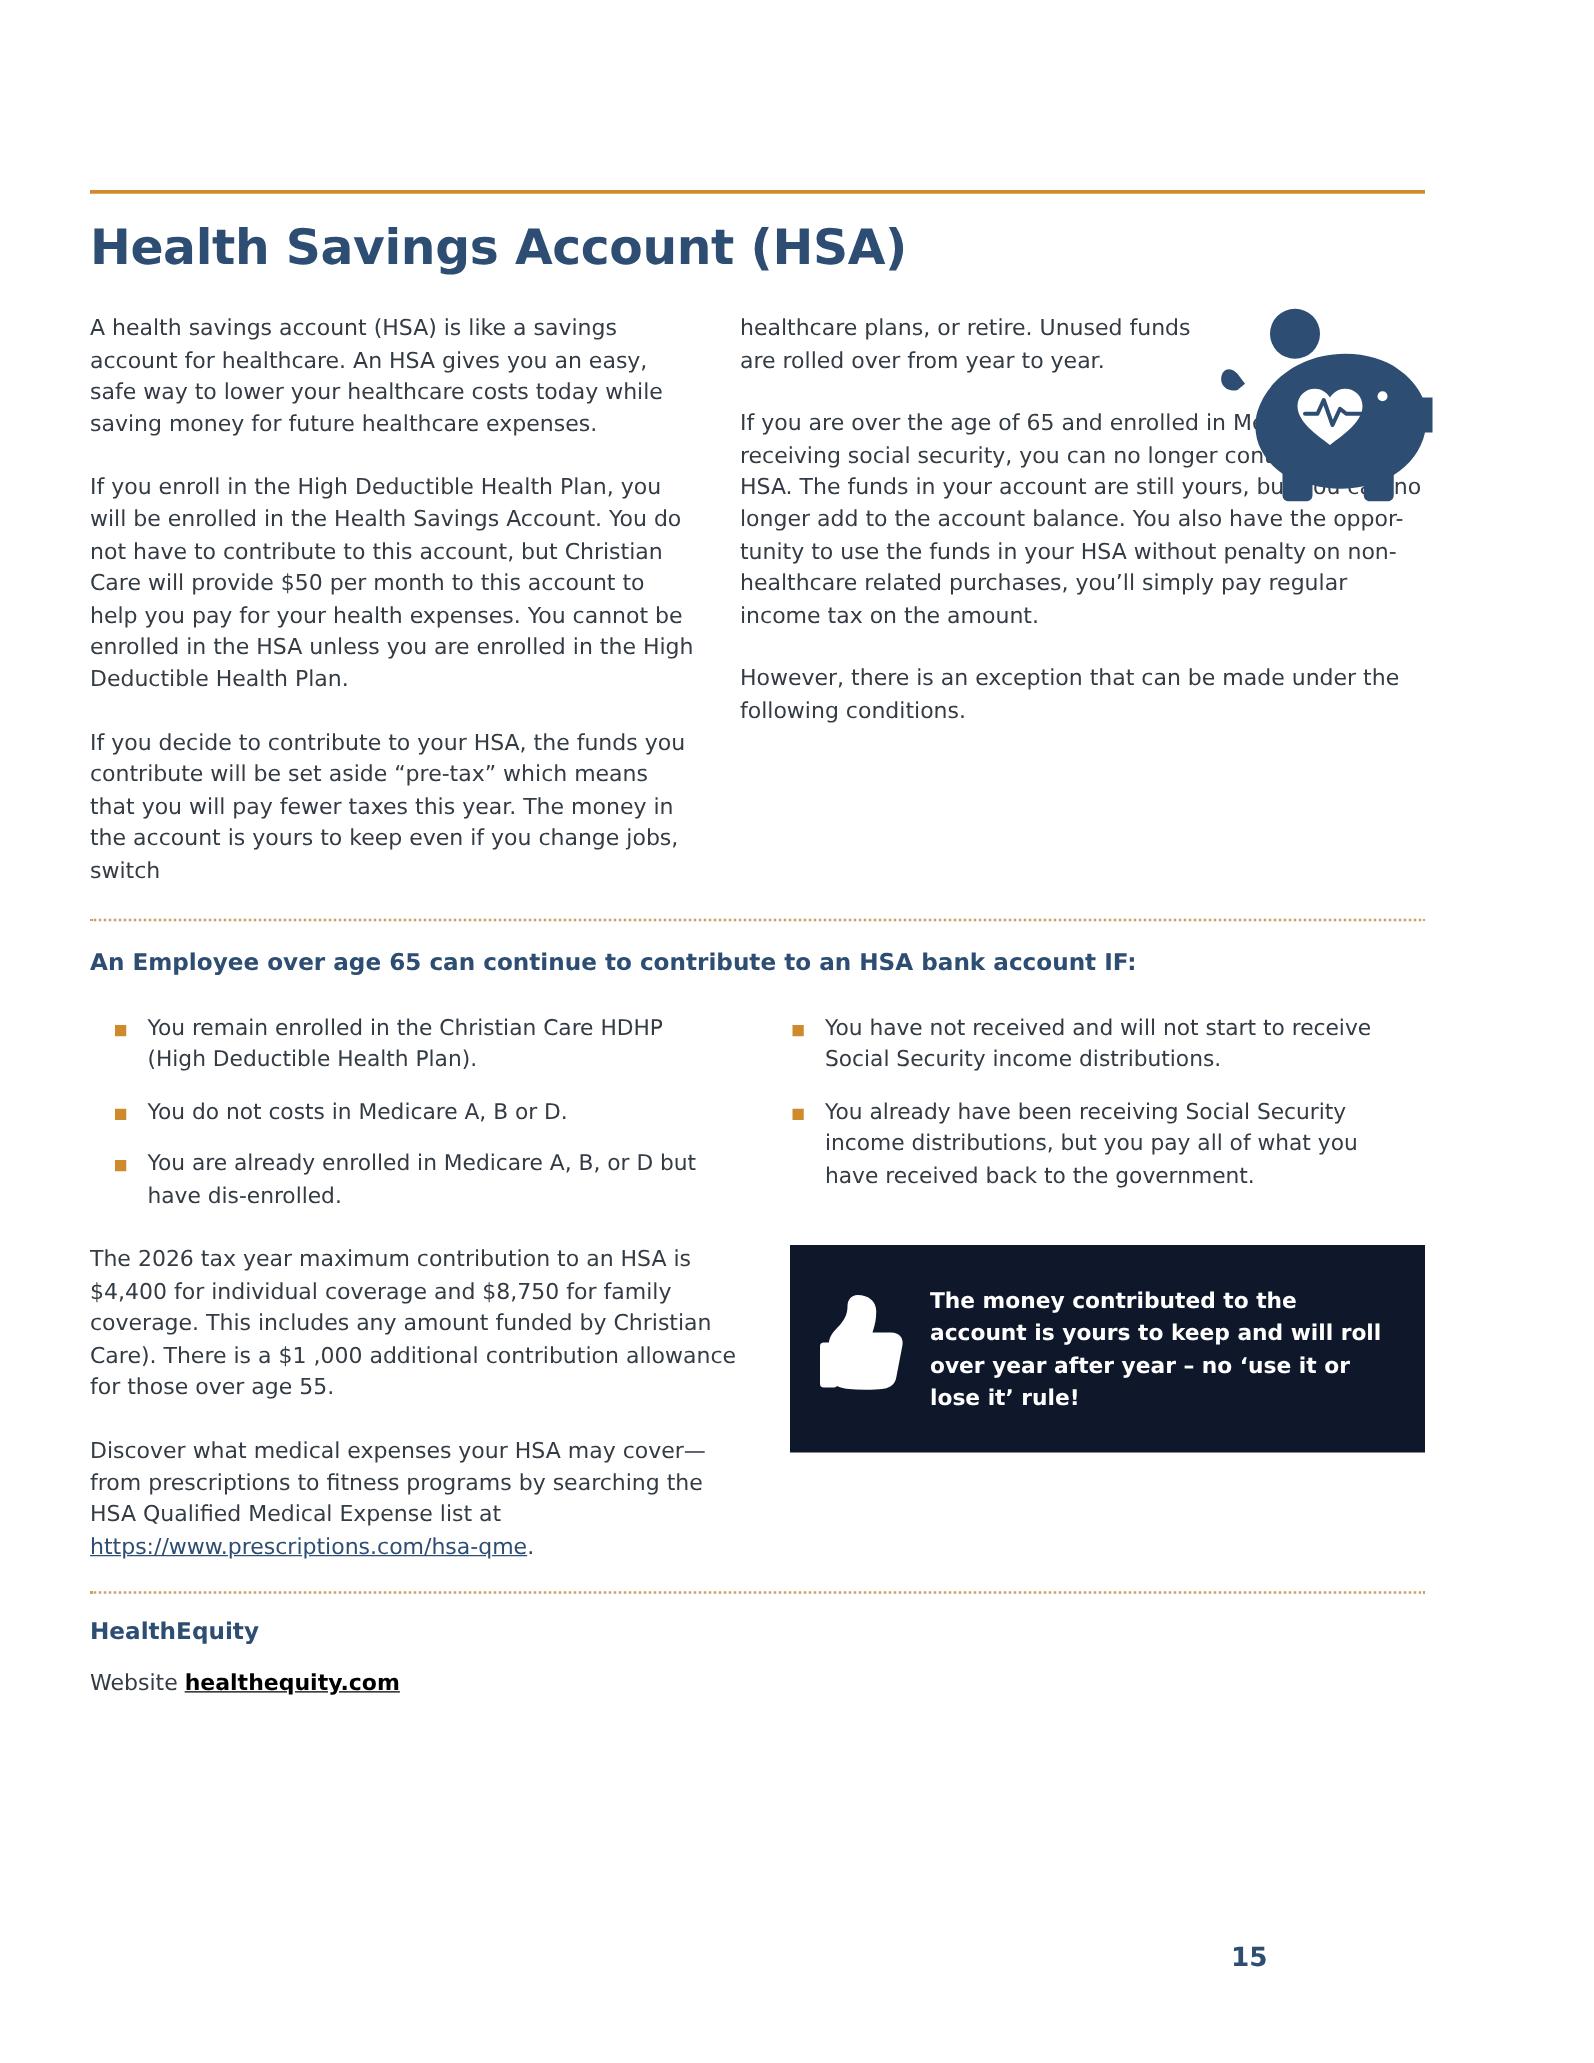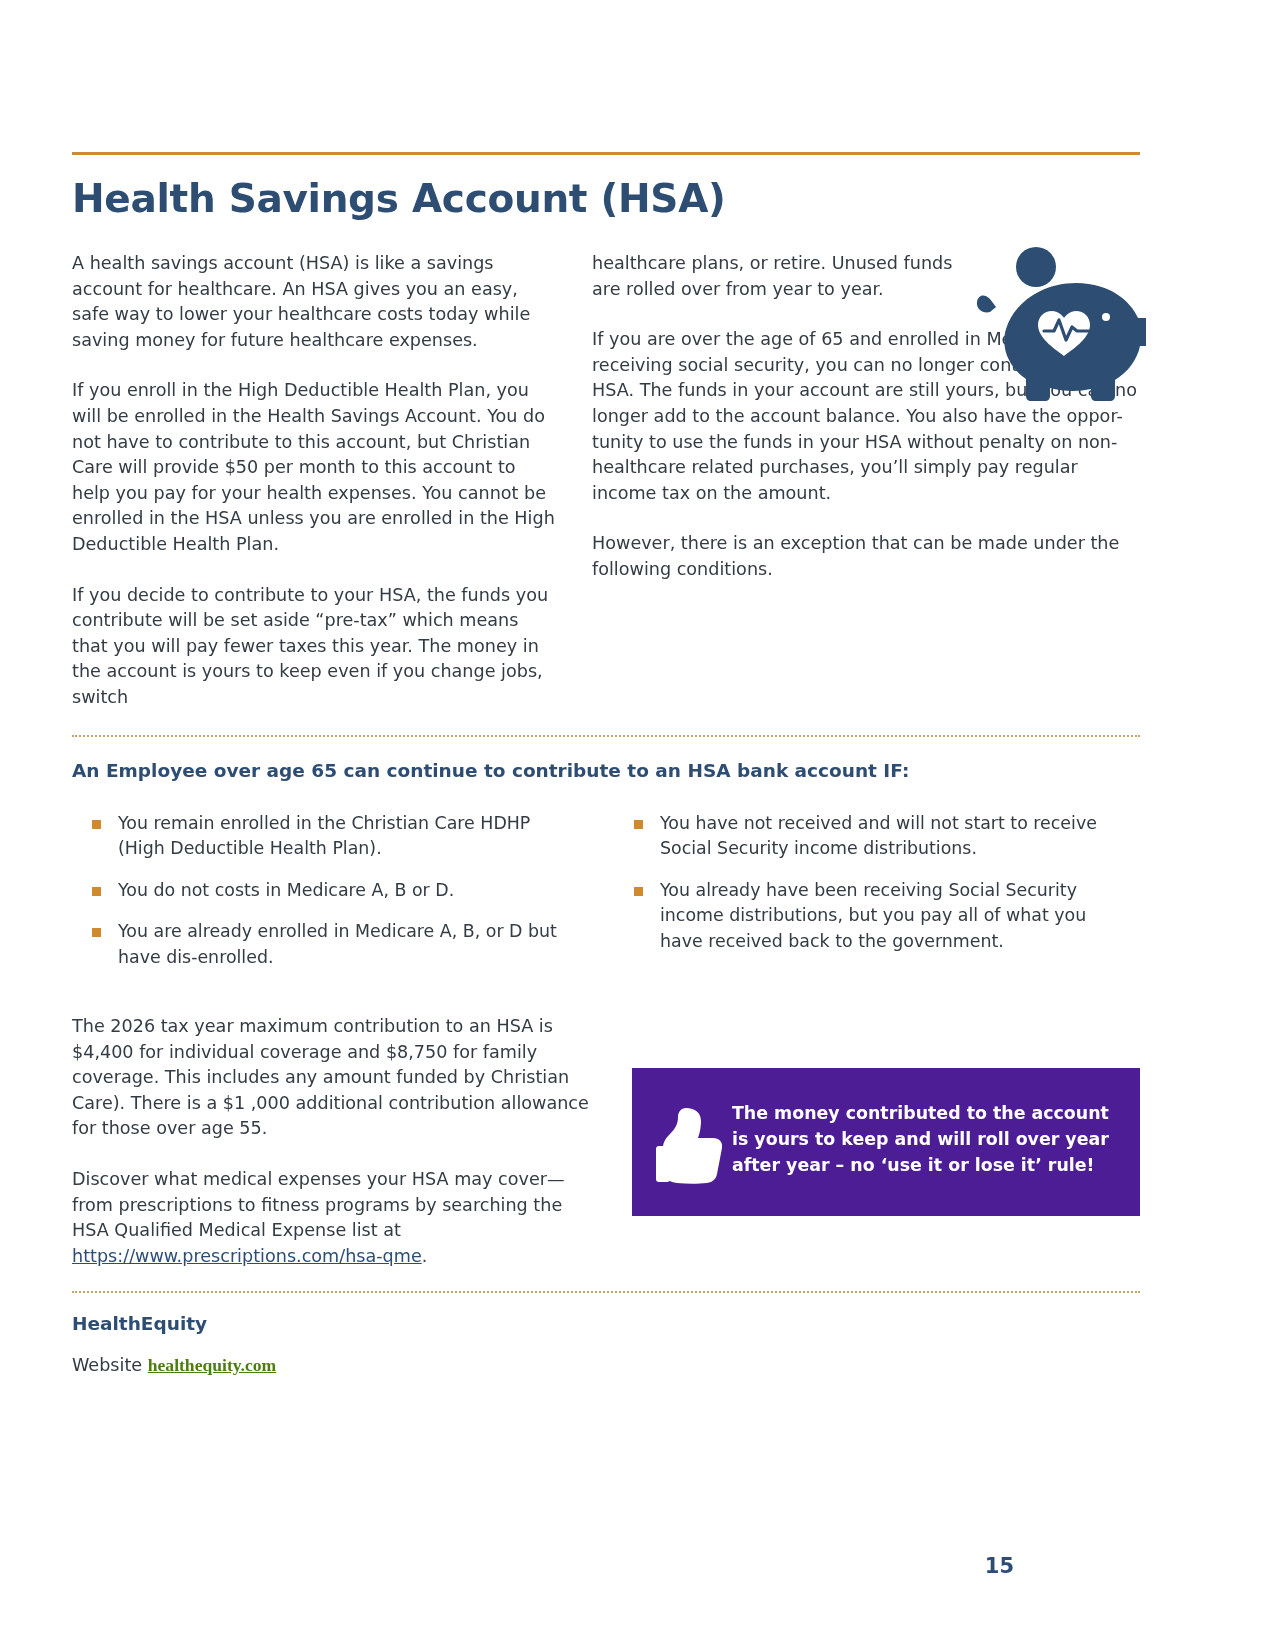--- a/index.html
+++ b/index.html
@@ -111,32 +111,31 @@
     position: absolute;
     left: 0;
     top: 9px;
     width: 9px;
     height: 9px;
     background: #d08a2e;
     display: block;
   }
   .lower {
     display: flex;
-    margin-top: 44px;
-    align-items: center;
+    margin-top: 26px;
   }
   .lower-left { width: 560px; padding-right: 34px; }
   .lower-right { width: 508px; }
   .callout {
-    background: #4c1d95;
+    background: #0f172a;
     color: #ffffff;
     display: flex;
     align-items: flex-start;
     padding: 28px 24px 30px 24px;
-    gap: 4px;
+    gap: 16px;
     min-height: 148px;
   }
   .callout .thumb {
     flex: 0 0 auto;
     width: 72px;
     height: 78px;
     margin-top: 10px;
   }
   .callout .ctext {
     font-size: 17.4px;
@@ -160,24 +159,23 @@
     color: #2d4d72;
     margin: 0 0 18px 0;
   }
   .contact-line {
     font-size: 17.6px;
     line-height: 27px;
     color: #333b44;
   }
   .contact-line b { font-weight: bold; color: #2e3640; }
   .contact-line a {
-    color: #4d7c0f;
+    color: #000000;
     font-weight: bold;
     text-decoration: underline;
-    font-family: Liberation Serif, serif;
   }
   .page-number {
     position: absolute;
     right: 72px;
     bottom: 72px;
     font-size: 21px;
     font-weight: bold;
     color: #2d4d72;
   }
 </style>

